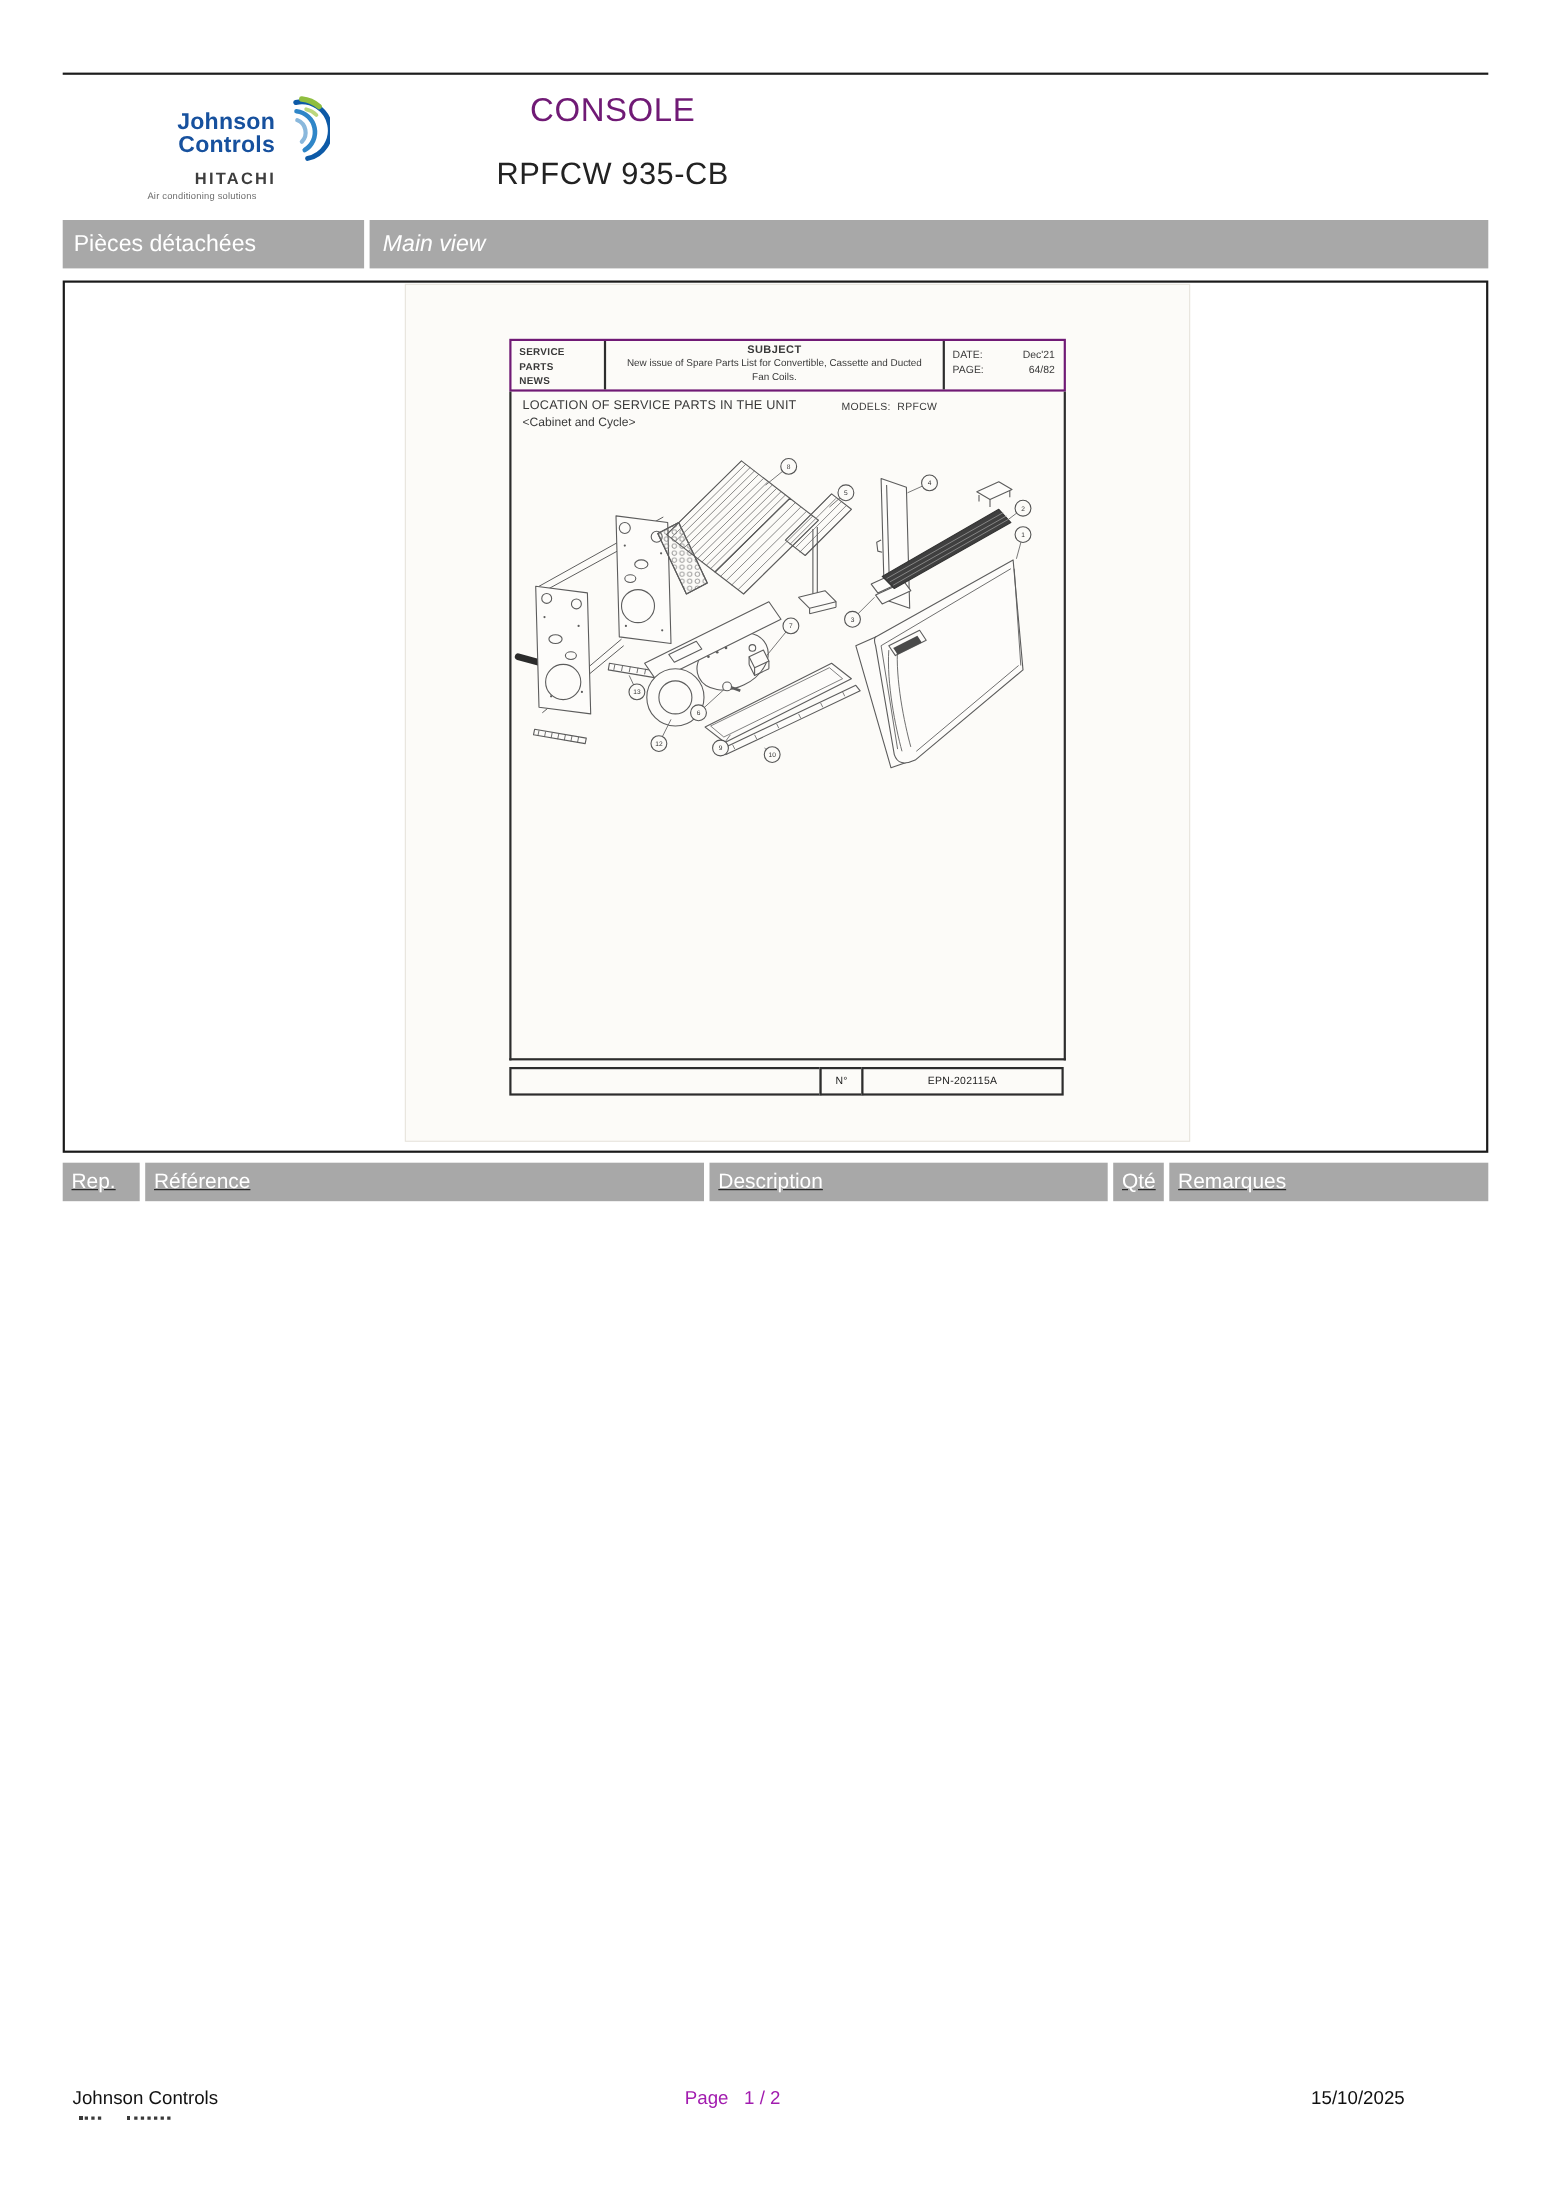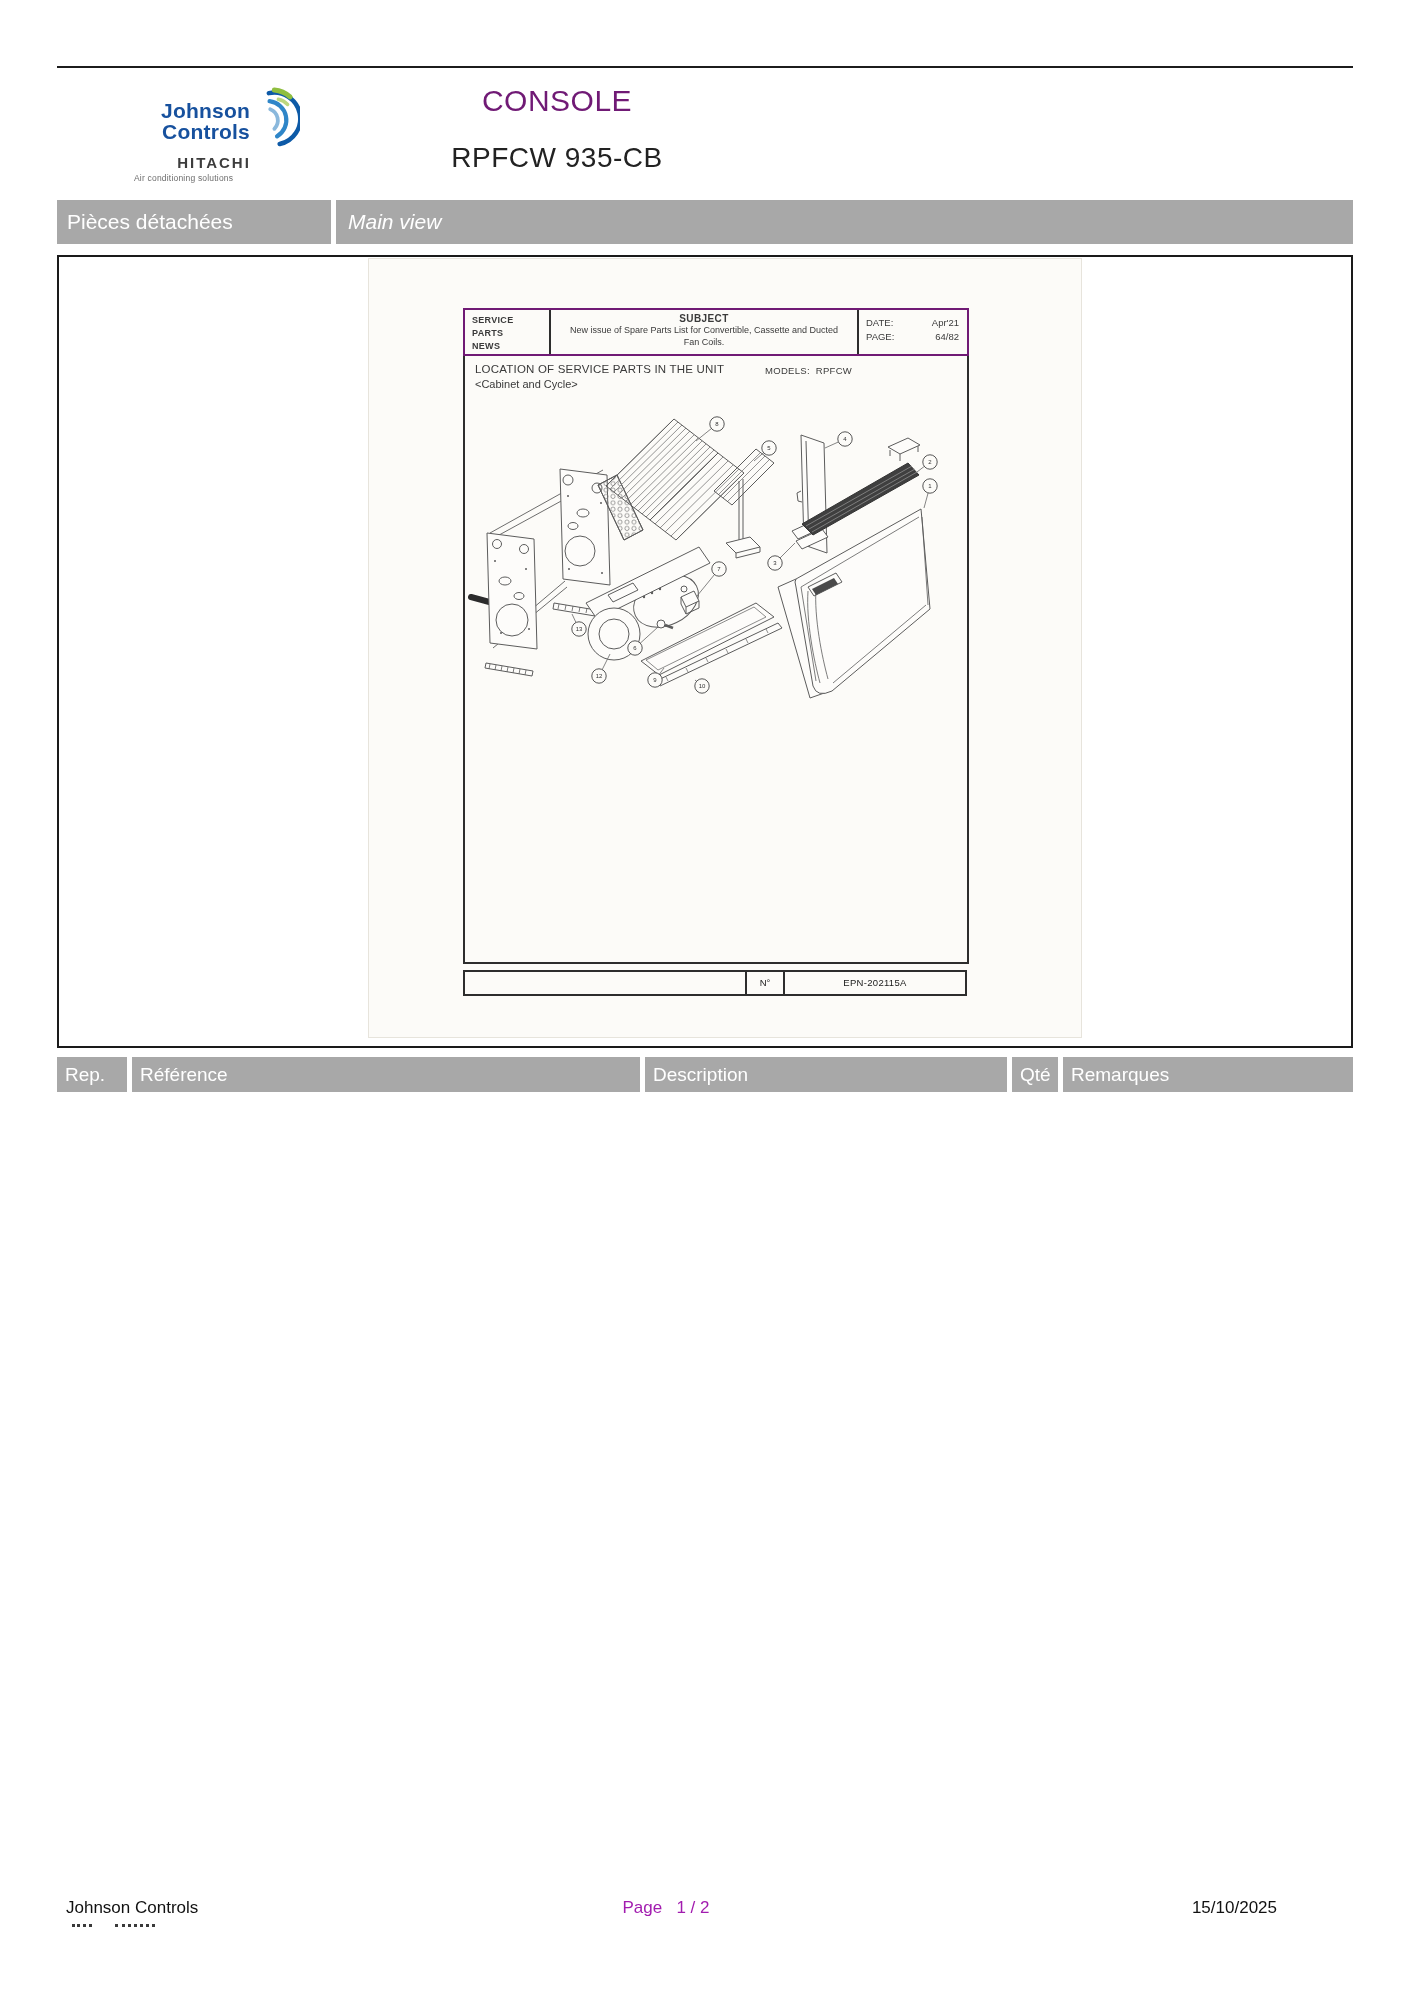--- a/index.html
+++ b/index.html
@@ -56,21 +56,21 @@
   #spn-foot{position:absolute;left:94px;top:711px;width:506px;height:26px;display:flex;font-size:9.5px;}
   #spn-foot .fcell{border:2px solid #2d2d2d;box-sizing:border-box;height:26px;background:#fcfbf8;}
   #spn-foot .f1{width:284px;}
   #spn-foot .f2{width:40px;margin-left:-2px;text-align:center;line-height:22px;}
   #spn-foot .f3{width:184px;margin-left:-2px;text-align:center;line-height:22px;letter-spacing:.3px;}
 
   
   #diagram{position:absolute;left:87px;top:132px;width:520px;height:335px;}
 
   
-  #parts-header{left:57px;top:1057px;width:1296px;height:35px;display:flex;gap:5px;}
+  #parts-header{left:57px;top:1057px;width:1296px;height:35px;display:flex;gap:5px;text-decoration:underline;}
   #parts-header .pcell{background:#a8a8a8;color:#ffffff;font-size:19px;line-height:35px;
                        padding-left:8px;box-sizing:border-box;white-space:nowrap;overflow:hidden;}
   .w-rep{width:70px;}.w-ref{width:508px;}.w-desc{width:362px;}.w-qte{width:46px;}.w-rem{width:290px;}
 
   
   #footer-company{left:66px;top:1898px;font-size:17px;color:#111;}
   #footer-page{left:57px;top:1898px;width:1218px;text-align:center;font-size:17px;color:#a21caf;}
   #footer-date{right:133px;top:1898px;font-size:17px;color:#111;}
   .clip-frag{top:1924px;height:0;border-top:3px dotted #3a3a3a;}
   #frag1{left:72px;width:20px;}
@@ -120,21 +120,21 @@
           <div>PARTS</div>
           <div>NEWS</div>
         </div>
         <div class="c-subject">
           <div class="subject-label">SUBJECT</div>
           <div class="subject-text">New issue of Spare Parts List for Convertible, Cassette and Ducted Fan Coils.</div>
         </div>
         <div class="c-date">
           <div class="dline">
             <span>DATE:</span>
-            <span>Apr'21</span>
+            <span>Dec'21</span>
           </div>
           <div class="dline">
             <span>PAGE:</span>
             <span>64/82</span>
           </div>
         </div>
       </div>
     </div>
 
     <div id="spn-body">

